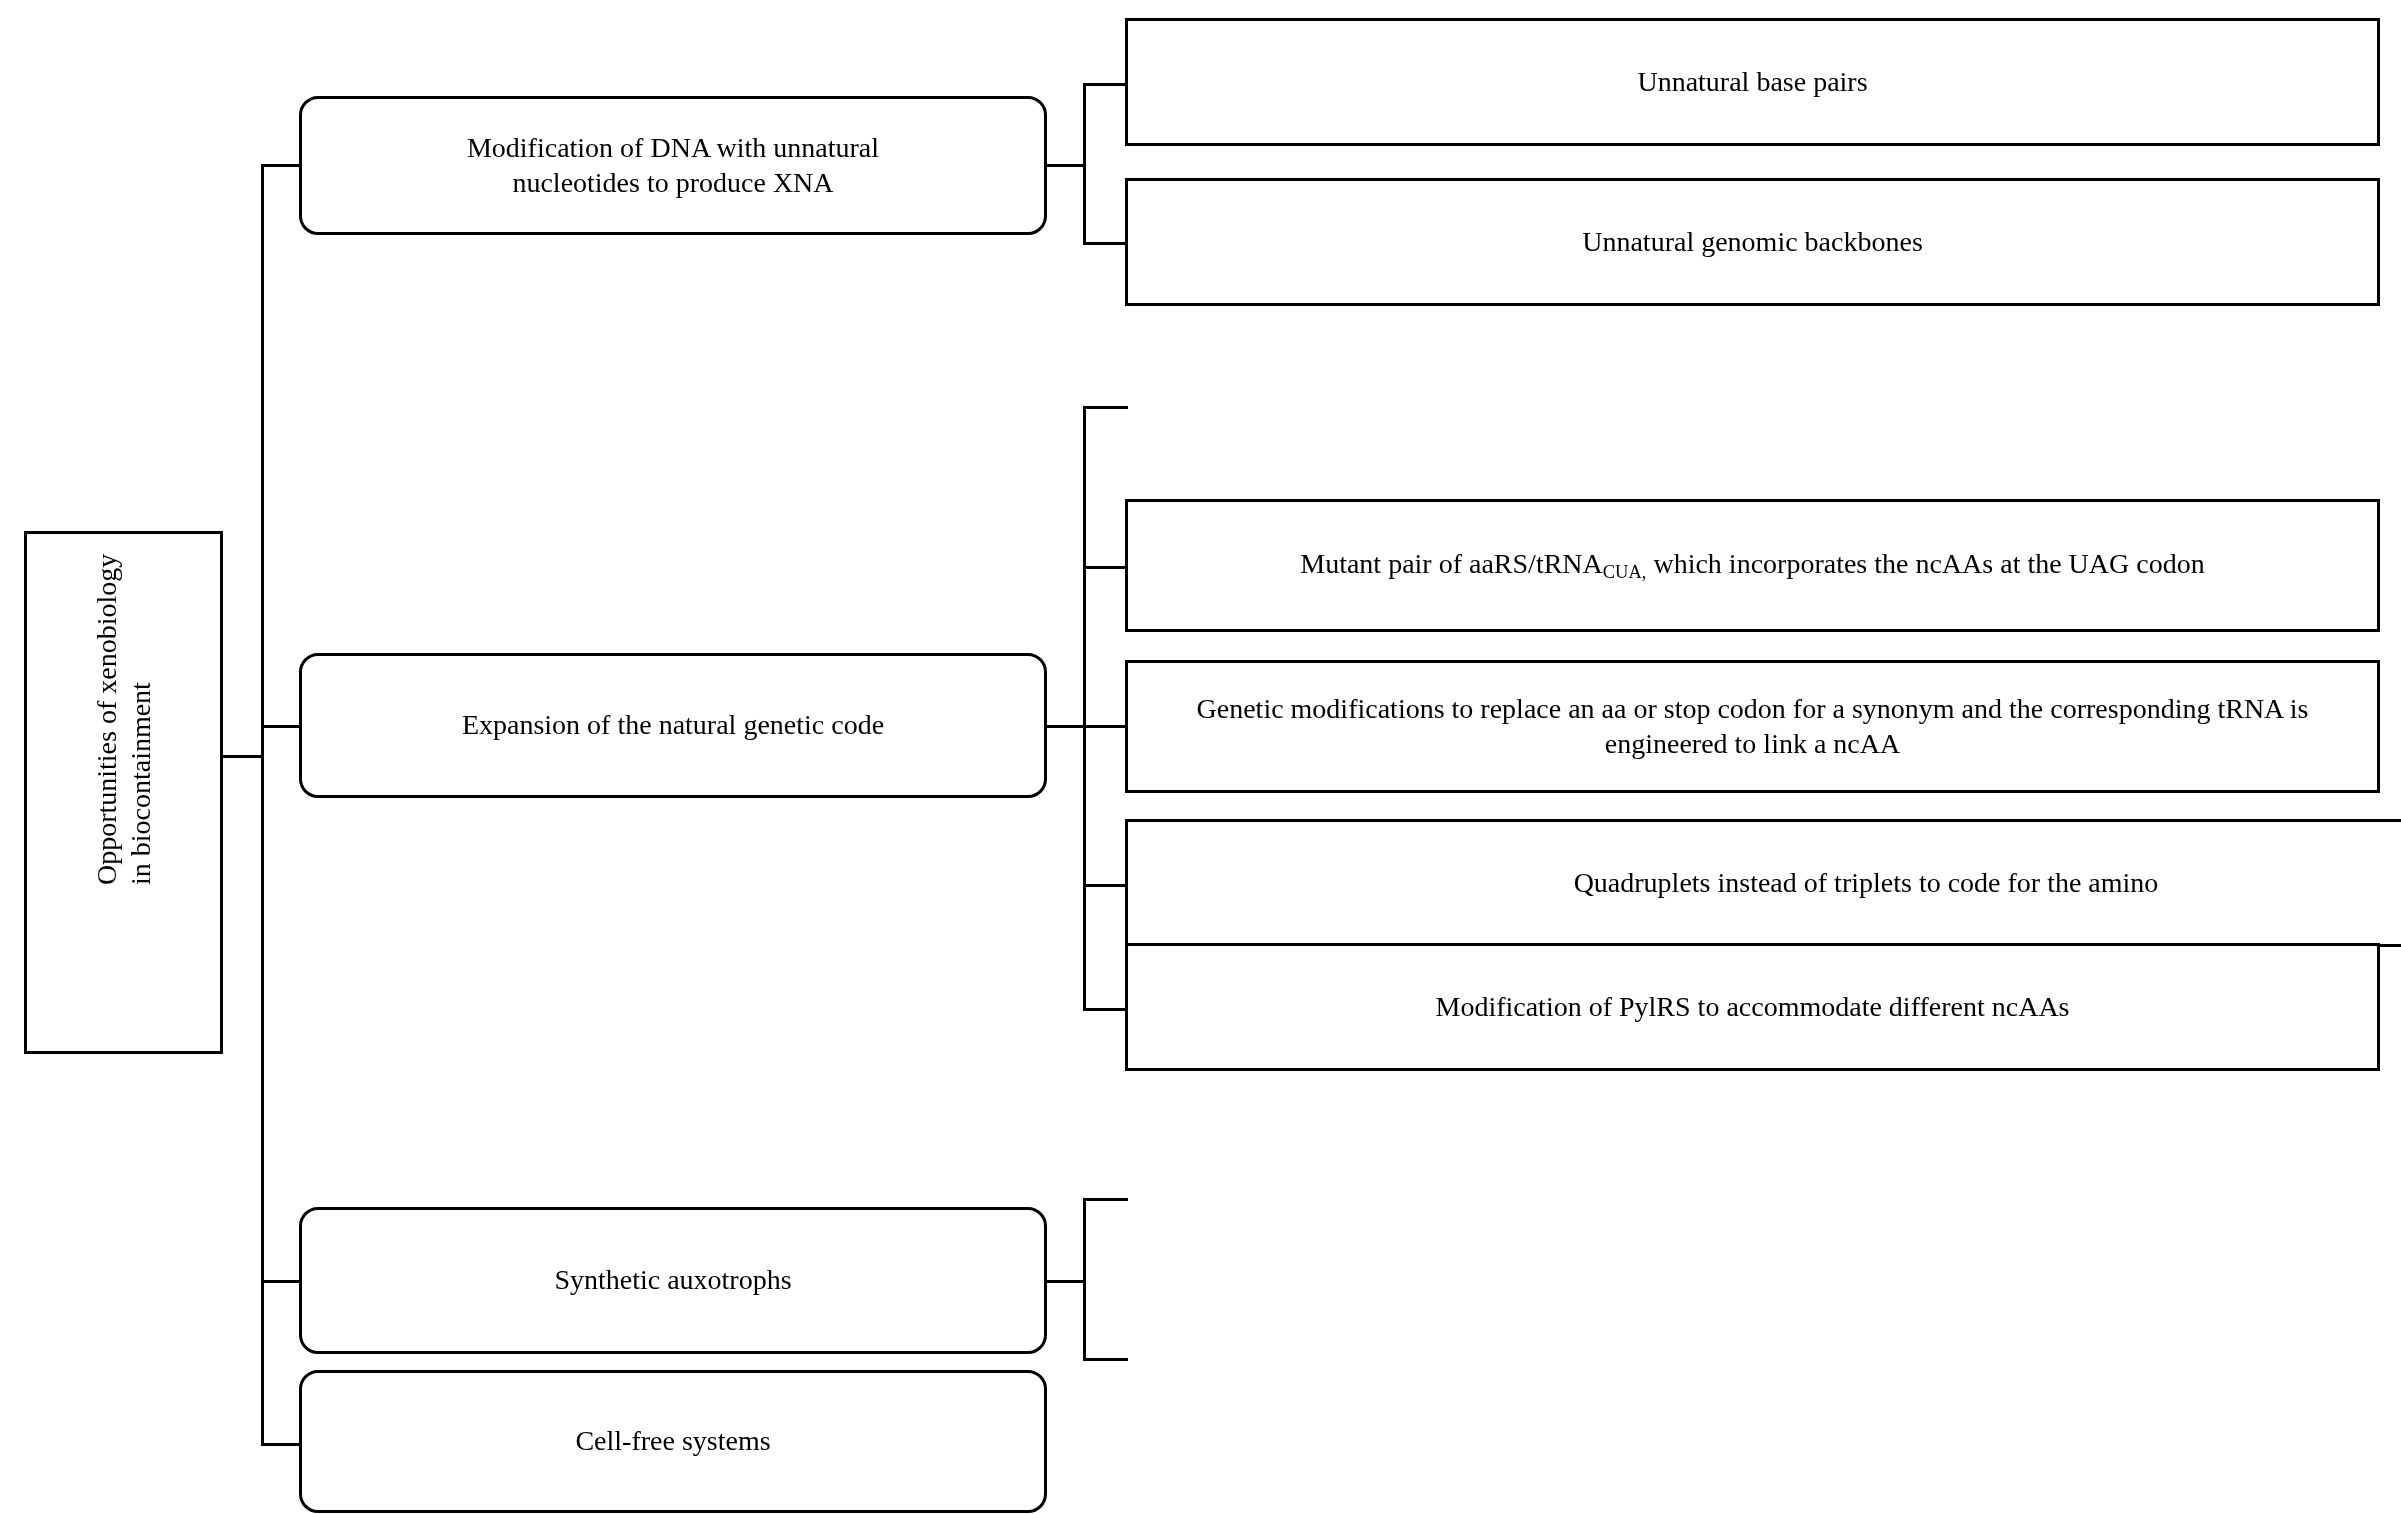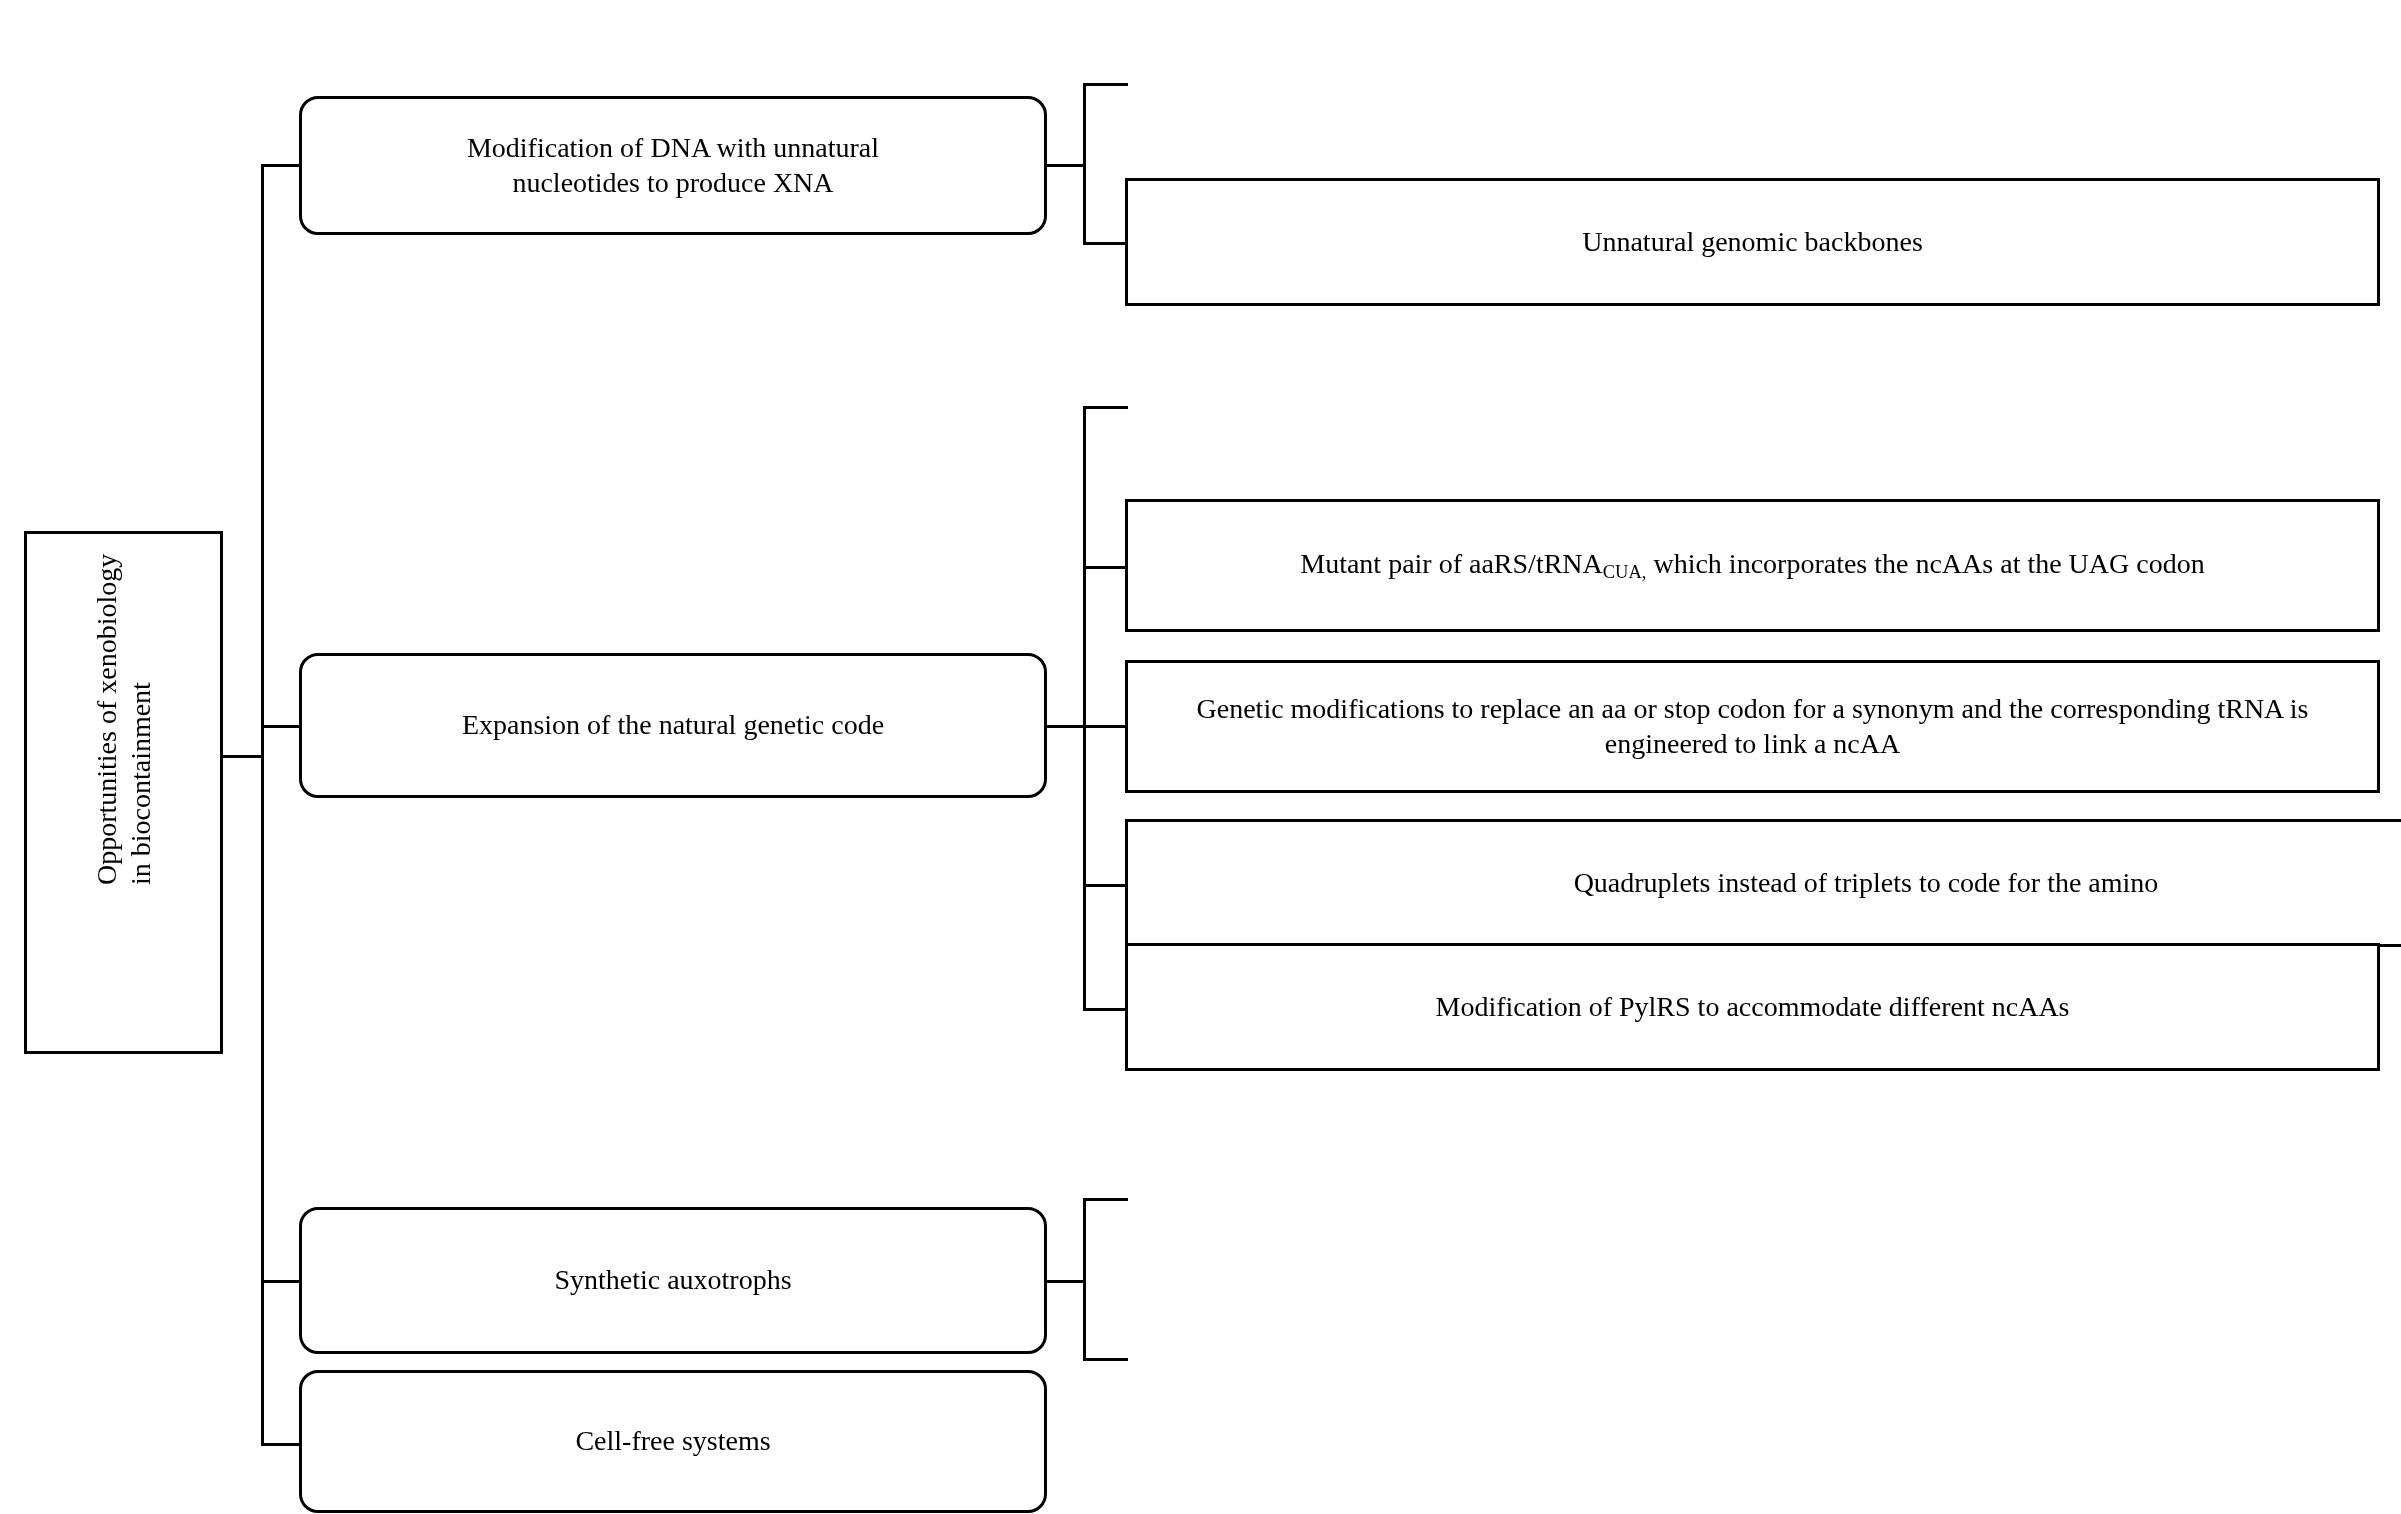--- a/index.html
+++ b/index.html
@@ -87,20 +87,23 @@
   </div>
 
   <div class="node lvl2" style="left:299px; top:1207px; width:748px; height:147px;">
     <span class="txt">Synthetic auxotrophs</span>
   </div>
 
   <div class="node lvl2" style="left:299px; top:1370px; width:748px; height:143px;">
     <span class="txt">Cell-free systems</span>
   </div>
 
+  <div class="node lvl3" style="left:1125px; top:18px; width:1255px; height:128px;">
+    <span class="txt">Unnatural base pairs</span>
+  </div>
 
   <div class="node lvl3" style="left:1125px; top:178px; width:1255px; height:128px;">
     <span class="txt">Unnatural genomic backbones</span>
   </div>
 
 
   <div class="node lvl3" style="left:1125px; top:499px; width:1255px; height:133px;">
     <span class="txt"><span>Mutant pair of aaRS/tRNA</span><sub>CUA,</sub><span> which incorporates the ncAAs at the UAG codon</span></span>
   </div>
 

